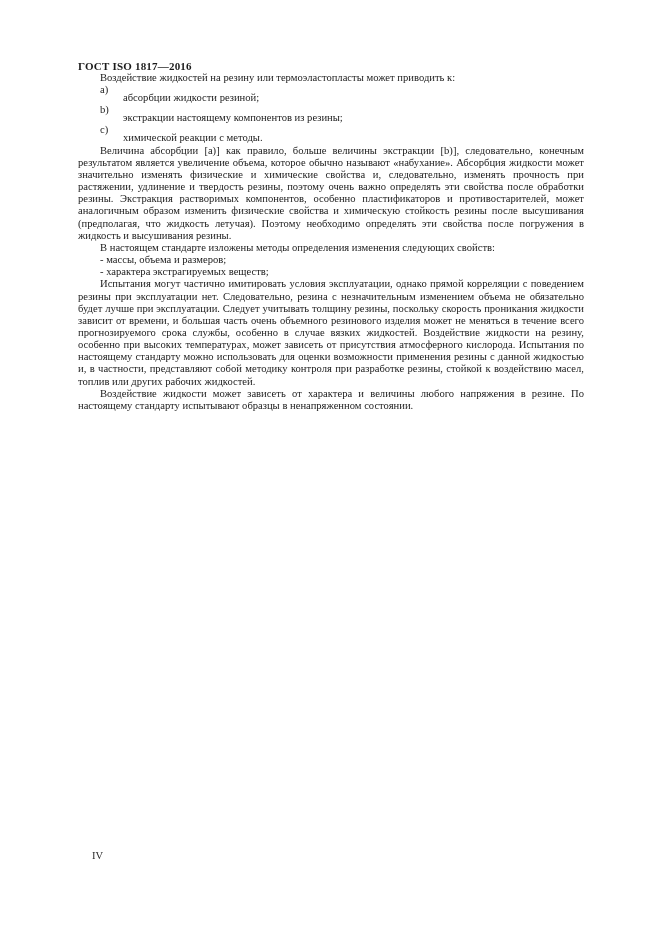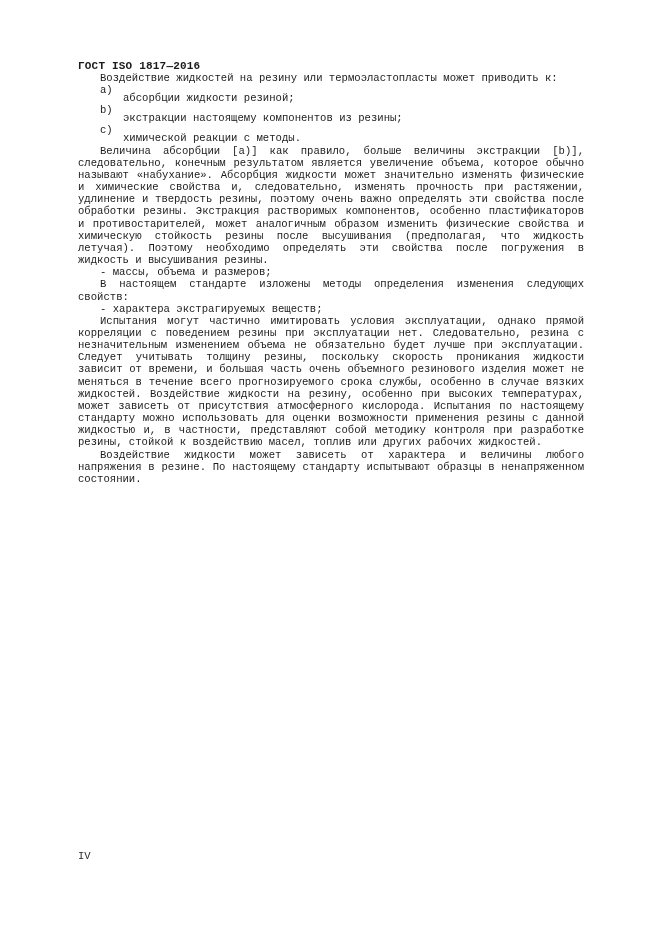--- a/index.html
+++ b/index.html
@@ -6,21 +6,21 @@
     margin: 0;
     padding: 0;
     background: #ffffff;
   }
   .page {
     position: relative;
     width: 661px;
     height: 936px;
     background: #ffffff;
     color: #1b1b1b;
-    font-family: Liberation Mono, monospace;
+    font-family: Liberation Serif, serif;
     box-sizing: border-box;
     padding: 0 77px 0 78px;
     overflow: hidden;
   }
   .doc-header {
     padding-top: 60px;
     font-size: 11px;
     font-weight: 700;
     letter-spacing: 0.2px;
   }
@@ -46,21 +46,21 @@
   .lettered .marker {
     flex: 0 0 23px;
     width: 23px;
   }
   .lettered .item-text {
     flex: 1 1 auto;
     margin-top: 8px;
   }
   .page-number {
     position: absolute;
-    left: 78px;
+    left: 92px;
     top: 850px;
     font-size: 10.5px;
     color: #2a2a2a;
   }
 </style>
 </head>
 <body>
 
 <div class="page">
 
@@ -79,23 +79,23 @@
       <span class="marker">b)</span>
       <span class="item-text">экстракции настоящему компонентов из резины;</span>
     </div>
     <div class="lettered">
       <span class="marker">c)</span>
       <span class="item-text">химической реакции с методы.</span>
     </div>
 
     <p class="para">Величина абсорбции [a)] как правило, больше величины экстракции [b)], следовательно, конечным результатом является увеличение объема, которое обычно называют «набухание». Абсорбция жидкости может значительно изменять физические и химические свойства и, следовательно, изменять прочность при растяжении, удлинение и твердость резины, поэтому очень важно определять эти свойства после обработки резины. Экстракция растворимых компонентов, особенно пластификаторов и противостарителей, может аналогичным образом изменить физические свойства и химическую стойкость резины после высушивания (предполагая, что жидкость летучая). Поэтому необходимо определять эти свойства после погружения в жидкость и высушивания резины.</p>
 
+    <p class="para">В настоящем стандарте изложены методы определения изменения следующих свойств:</p>
+
     <p class="para">- массы, объема и размеров;</p>
-
-    <p class="para">В настоящем стандарте изложены методы определения изменения следующих свойств:</p>
     <p class="para">- характера экстрагируемых веществ;</p>
 
     <p class="para">Испытания могут частично имитировать условия эксплуатации, однако прямой корреляции с поведением резины при эксплуатации нет. Следовательно, резина с незначительным изменением объема не обязательно будет лучше при эксплуатации. Следует учитывать толщину резины, поскольку скорость проникания жидкости зависит от времени, и большая часть очень объемного резинового изделия может не меняться в течение всего прогнозируемого срока службы, особенно в случае вязких жидкостей. Воздействие жидкости на резину, особенно при высоких температурах, может зависеть от присутствия атмосферного кислорода. Испытания по настоящему стандарту можно использовать для оценки возможности применения резины с данной жидкостью и, в частности, представляют собой методику контроля при разработке резины, стойкой к воздействию масел, топлив или других рабочих жидкостей.</p>
 
     <p class="para">Воздействие жидкости может зависеть от характера и величины любого напряжения в резине. По настоящему стандарту испытывают образцы в ненапряженном состоянии.</p>
 
   </div>
 
   <div class="page-number">IV</div>
 

